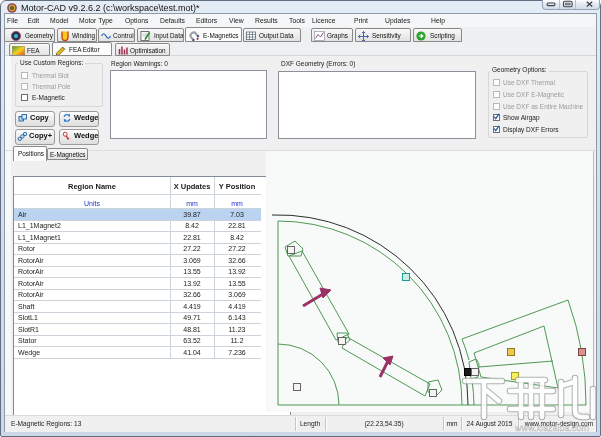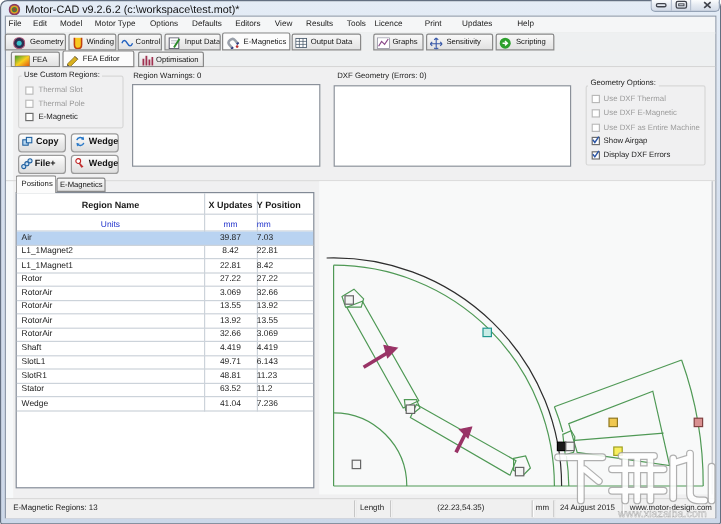--- a/index.html
+++ b/index.html
@@ -31,27 +31,27 @@
   .lbl{position:absolute;font-size:6.5px;color:#1b1b1b;white-space:nowrap;}
   .lblg{position:absolute;font-size:6.5px;color:#9b9b9b;white-space:nowrap;}
   .cb{position:absolute;width:7px;height:7px;box-sizing:border-box;
       border:1px solid #b9b9b9;background:#fff;}
   .cb.en{border-color:#6e6e6e;}
   .btn{position:absolute;box-sizing:border-box;width:40px;height:16px;
     border:1px solid #9b9b9b;border-radius:3px;
     background:linear-gradient(#fefefe,#eaeaea 55%,#dedede);
     font-size:7.5px;font-weight:bold;color:#111;}
   .whitebox{position:absolute;background:#fff;border:1px solid #8b919a;}
-  #tbl{left:13px;top:160px;width:247px;height:245px;background:#fff;
-       border:1px solid #828a96;}
+  #tbl{left:13px;top:176px;width:247px;height:245px;background:#fff;
+       border:1px solid #828a96;padding-left:29px;}
   .trow{position:absolute;left:0;width:247px;border-bottom:1px solid #ccd3da;
         font-size:7px;color:#1a1a1a;box-sizing:border-box;}
   .c1{position:absolute;left:4px;top:1.5px;}
   .c2{position:absolute;left:156px;width:44px;text-align:center;top:1.5px;}
-  .c3{position:absolute;left:200px;width:46px;text-align:left;top:1.5px;}
+  .c3{position:absolute;left:200px;width:46px;text-align:center;top:1.5px;}
   .vline{position:absolute;top:0;width:1px;background:#ccd3da;height:182px;}
   #statusbar{left:5px;top:415px;width:591px;height:16px;background:#f0f0f0;
     border-top:1px solid #dadada;font-size:6.6px;color:#222;}
   #statusbar span{position:absolute;top:4px;}
   .sep{position:absolute;top:1px;height:14px;width:1px;background:#c6c6c6;
        border-right:1px solid #fdfdfd;}
 </style>
 </head>
 <body>
 <div id="frame" class="abs"></div>
@@ -169,21 +169,21 @@
 <div class="cb en" style="left:21px;top:94px;"></div>
 <div class="lbl" style="left:32px;top:94px;">E-Magnetic</div>
 <div class="btn" style="left:15px;top:111px;line-height:11px;"><span style="margin-left:14px">Copy</span><svg style="position:absolute;left:2px;top:1px" width="10" height="10">
       <rect x="1" y="3.5" width="4.5" height="4.5" fill="#b8d8f0" stroke="#2060a0" stroke-width="0.9"></rect>
       <rect x="4" y="1.5" width="4.5" height="4.5" fill="#d8ecf8" stroke="#2060a0" stroke-width="0.9"></rect>
     </svg></div>
 <div class="btn" style="left:59px;top:111px;line-height:11px;"><span style="margin-left:14px">Wedge</span><svg style="position:absolute;left:2px;top:1px" width="10" height="10">
       <path d="M2 3.8 A3 3 0 0 1 7.6 3.2 M7.8 6 A3 3 0 0 1 2.2 6.6" fill="none" stroke="#2878c8" stroke-width="1.2"></path>
       <path d="M7.6 0.8 L8 3.6 L5.4 3 Z M2.2 9 L1.8 6.2 L4.4 6.8 Z" fill="#2878c8"></path>
     </svg></div>
-<div class="btn" style="left:15px;top:129px;line-height:11px;"><span style="margin-left:13px">File+</span><svg style="position:absolute;left:1px;top:1px" width="11" height="11">
+<div class="btn" style="left:15px;top:129px;line-height:11px;"><span style="margin-left:13px">Copy+</span><svg style="position:absolute;left:1px;top:1px" width="11" height="11">
       <circle cx="2.8" cy="7.8" r="1.7" fill="#c8e0f4" stroke="#2060a0" stroke-width="0.9"></circle>
       <circle cx="5.4" cy="5.4" r="1.7" fill="#c8e0f4" stroke="#2060a0" stroke-width="0.9"></circle>
       <circle cx="8" cy="3" r="1.7" fill="#c8e0f4" stroke="#2060a0" stroke-width="0.9"></circle>
     </svg></div>
 <div class="btn" style="left:59px;top:129px;line-height:11px;"><span style="margin-left:14px">Wedge</span><svg style="position:absolute;left:2px;top:1px" width="10" height="10">
       <circle cx="3.2" cy="3.2" r="2" fill="#fff" stroke="#c02020" stroke-width="0.9"></circle>
       <path d="M4.2 4.2 L7.6 8 L5.8 8.8 L3.8 5.6 Z" fill="#c03030"></path>
     </svg></div>
 
 <div class="lbl" style="left:111px;top:60px;">Region Warnings: 0</div>

